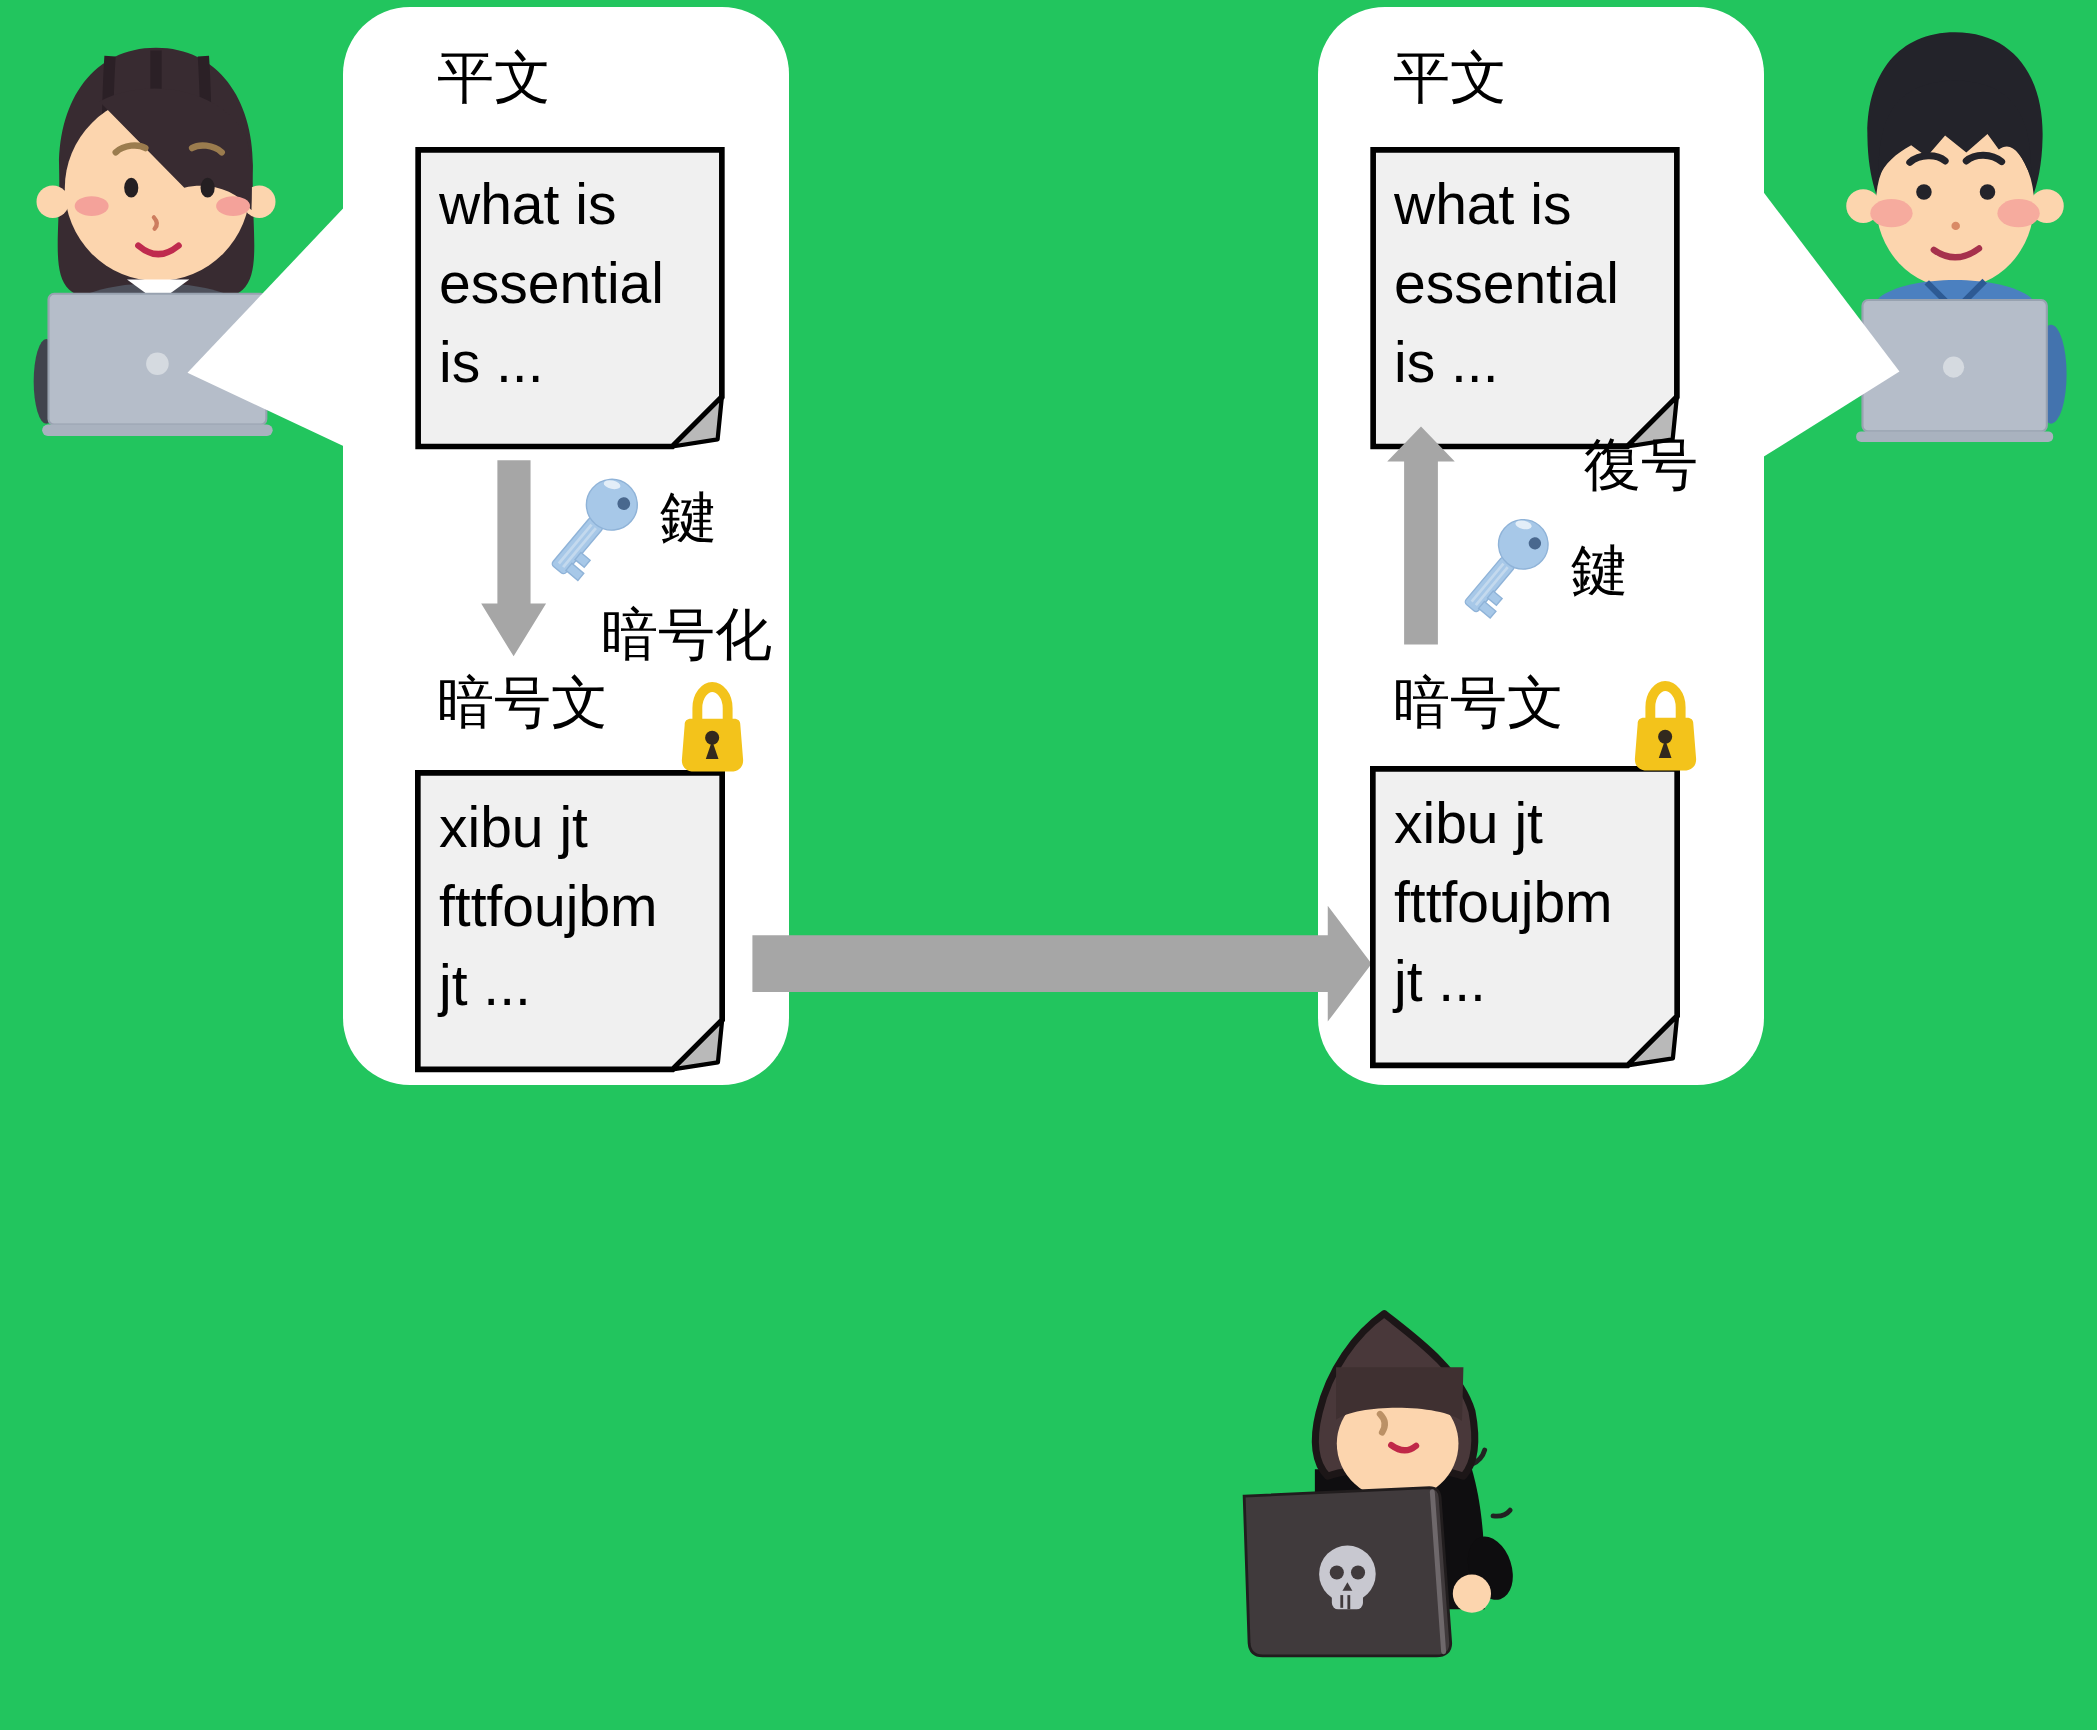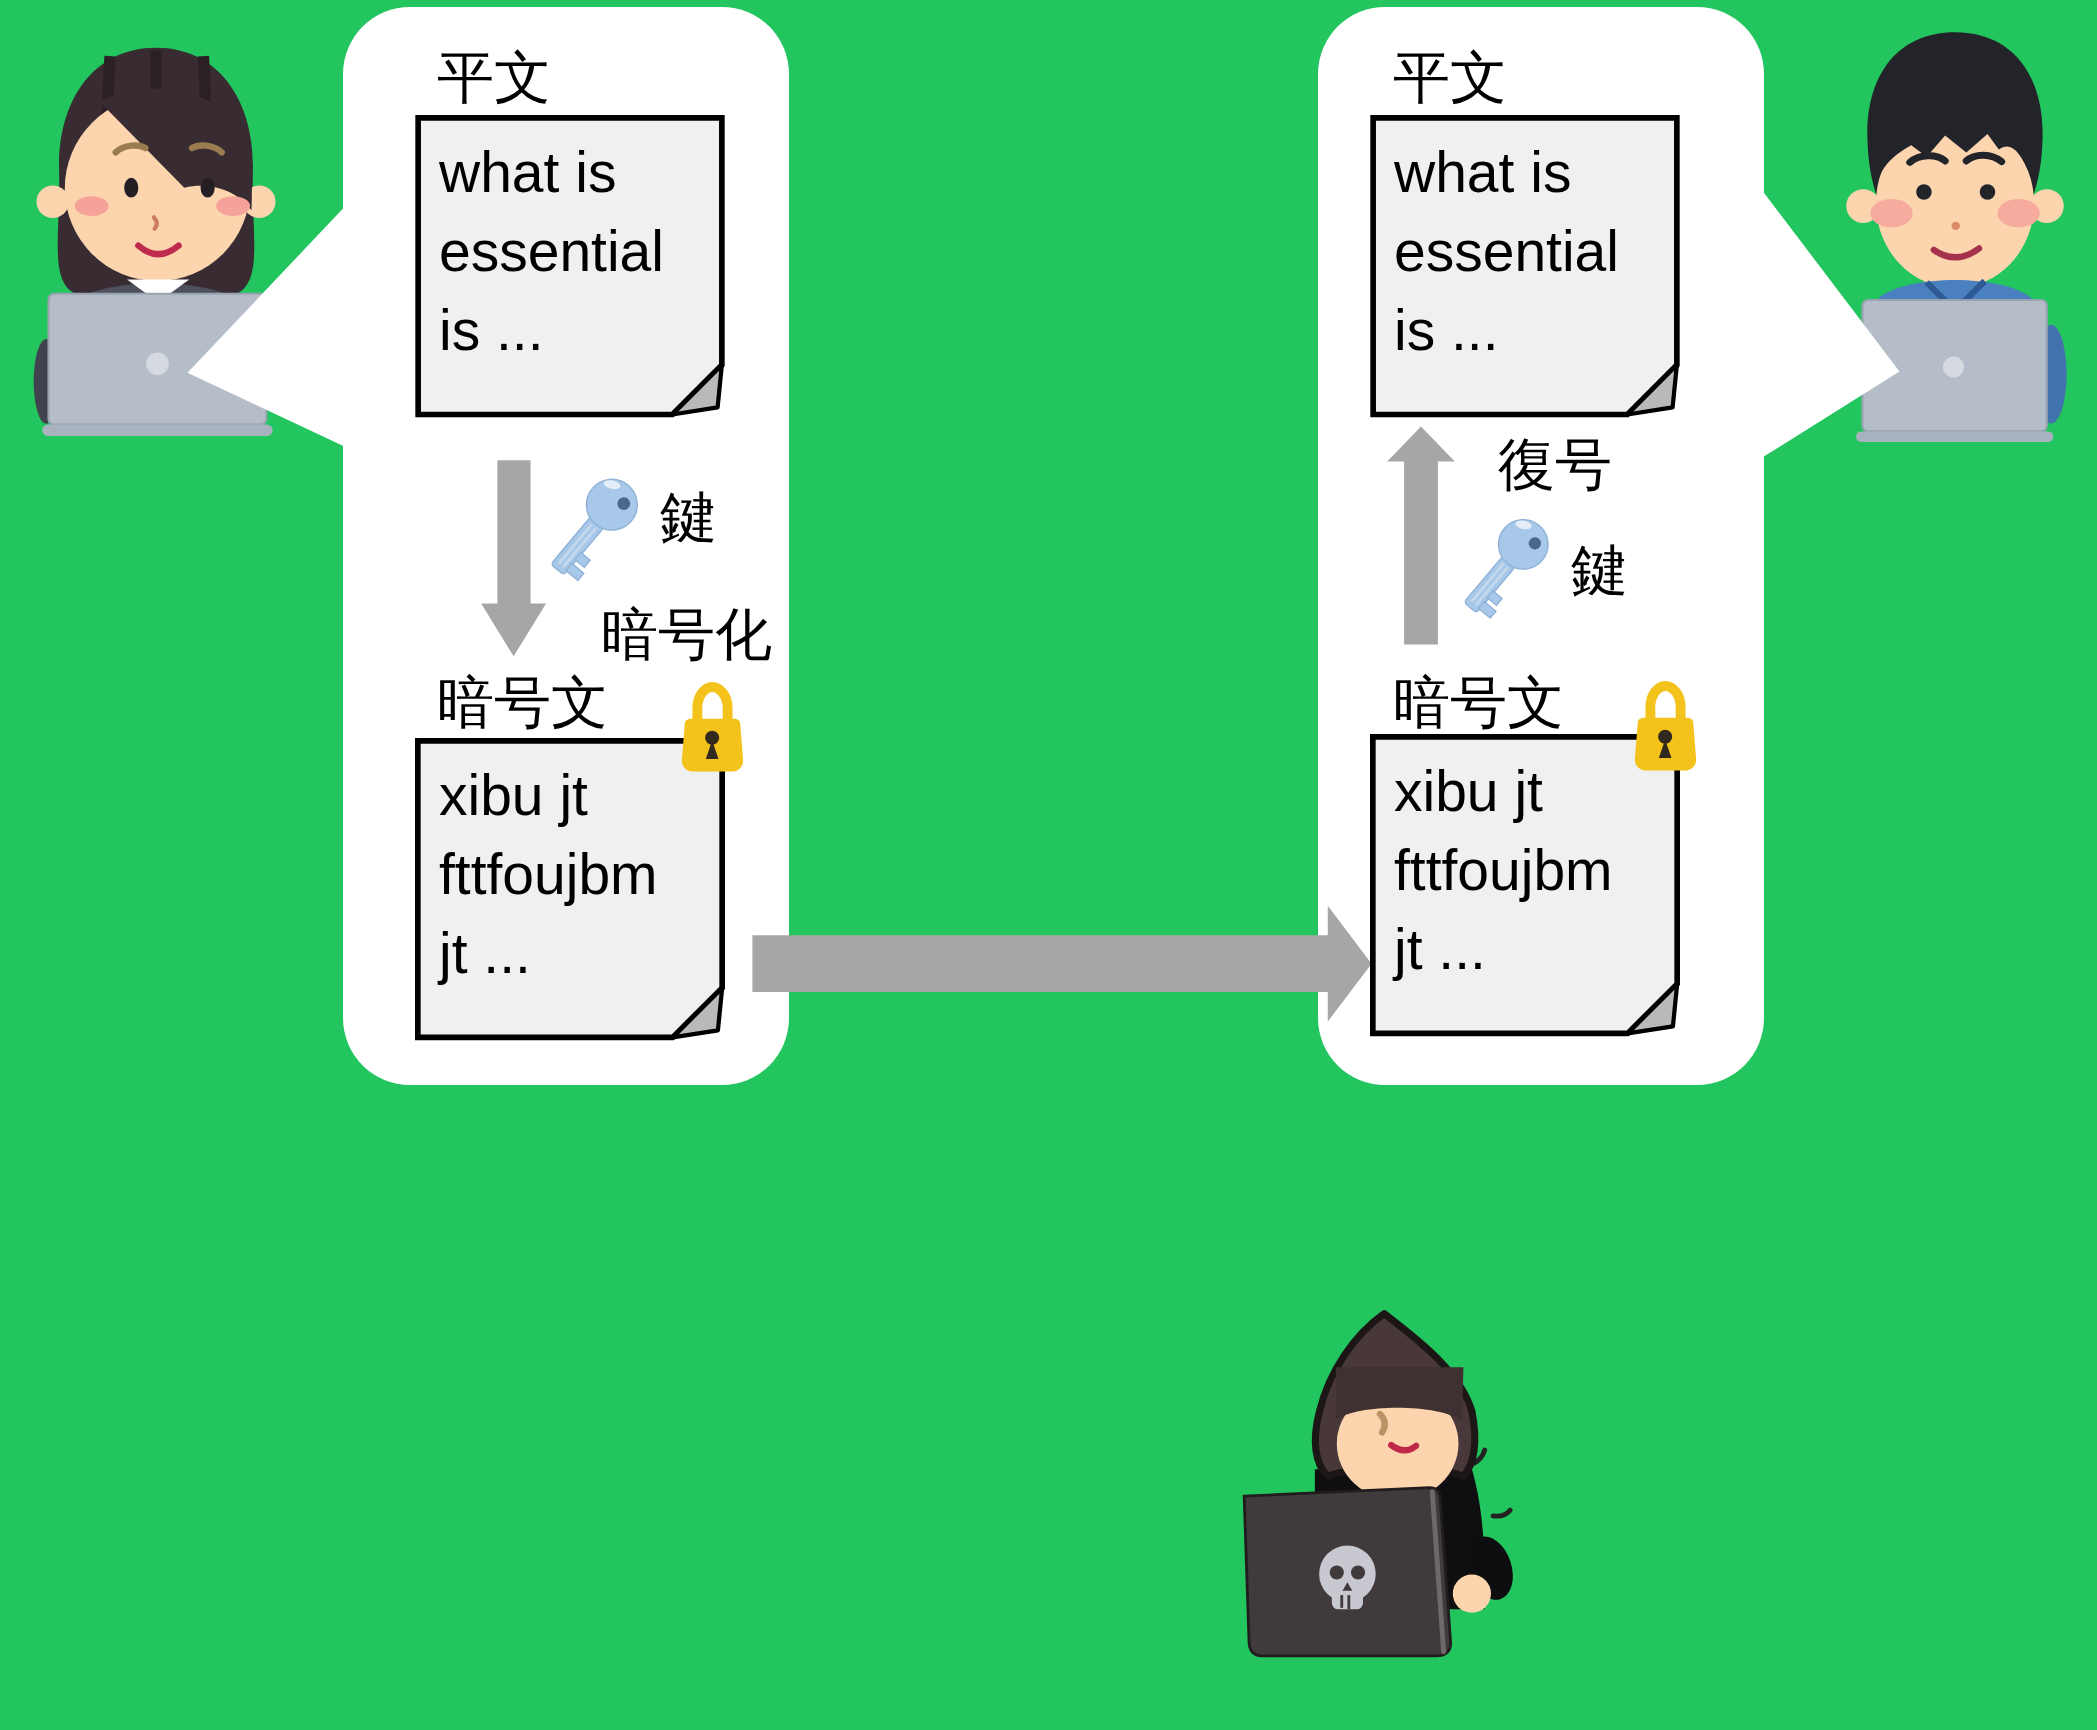--- a/index.html
+++ b/index.html
@@ -1,21 +1,21 @@
 <!DOCTYPE html>
 <html style="font-size:11.3px"><head>
 <meta charset="utf-8">
 <style>
   html,body{margin:0;padding:0;background:#000;}
   .canvas{position:relative;width:2097px;height:1730px;background:#22c55e;overflow:hidden;
           font-family:"Liberation Sans","DejaVu Sans",sans-serif;}
   .bubble{position:absolute;background:#fff;border-radius:67px;z-index:2;}
   .tail{position:absolute;z-index:2;}
   .jp-label{position:absolute;z-index:3;font-size:57px;line-height:1.05;color:#000;white-space:nowrap;}
-  .doc{position:absolute;z-index:3;}
+  .doc{position:absolute;z-index:3;margin-top:32px;}
   .doc svg{position:absolute;left:0;top:0;}
   .doc .doc-text{position:absolute;left:24px;top:18.4px;font-size:57px;line-height:79px;color:#000;white-space:nowrap;}
   .avatar{position:absolute;z-index:1;}
   .arrow{position:absolute;z-index:3;}
   .icon{position:absolute;z-index:4;}
 </style>
 </head>
 <body>
 
 <div class="canvas">
@@ -152,21 +152,21 @@
       <div>what is</div>
       <div>essential</div>
       <div>is ...</div>
     </div>
   </div>
 
   <svg class="arrow" style="left:1383px;top:423px" width="76" height="225" viewBox="0 0 108 318">
     <polygon points="54,4 102,54 78,54 78,314 30,314 30,54 6,54" fill="#a6a6a6"></polygon>
   </svg>
 
-  <div class="jp-label" style="left:1498px;top:435px">復号</div>
+  <div class="jp-label" style="left:1584px;top:435px">復号</div>
 
   <svg class="icon" style="left:1446px;top:499px" width="113" height="141" viewBox="0 0 160 205">
     <g transform="translate(80,102) rotate(40) translate(-50,-85)">
       <rect x="38" y="70" width="24" height="88" rx="5" fill="#a7c8e8" stroke="#8fb3d8" stroke-width="2"></rect>
       <rect x="60" y="118" width="17" height="13" fill="#a7c8e8" stroke="#8fb3d8" stroke-width="2"></rect>
       <rect x="60" y="138" width="22" height="13" fill="#a7c8e8" stroke="#8fb3d8" stroke-width="2"></rect>
       <line x1="46" y1="78" x2="46" y2="150" stroke="#c3d9ee" stroke-width="4"></line>
       <line x1="54" y1="78" x2="54" y2="150" stroke="#c3d9ee" stroke-width="4"></line>
       <circle cx="50" cy="38" r="36" fill="#a7c8e8" stroke="#8fb3d8" stroke-width="2"></circle>
       <ellipse cx="32" cy="16" rx="12" ry="6" transform="rotate(-28 32 16)" fill="#e3eef8"></ellipse>

